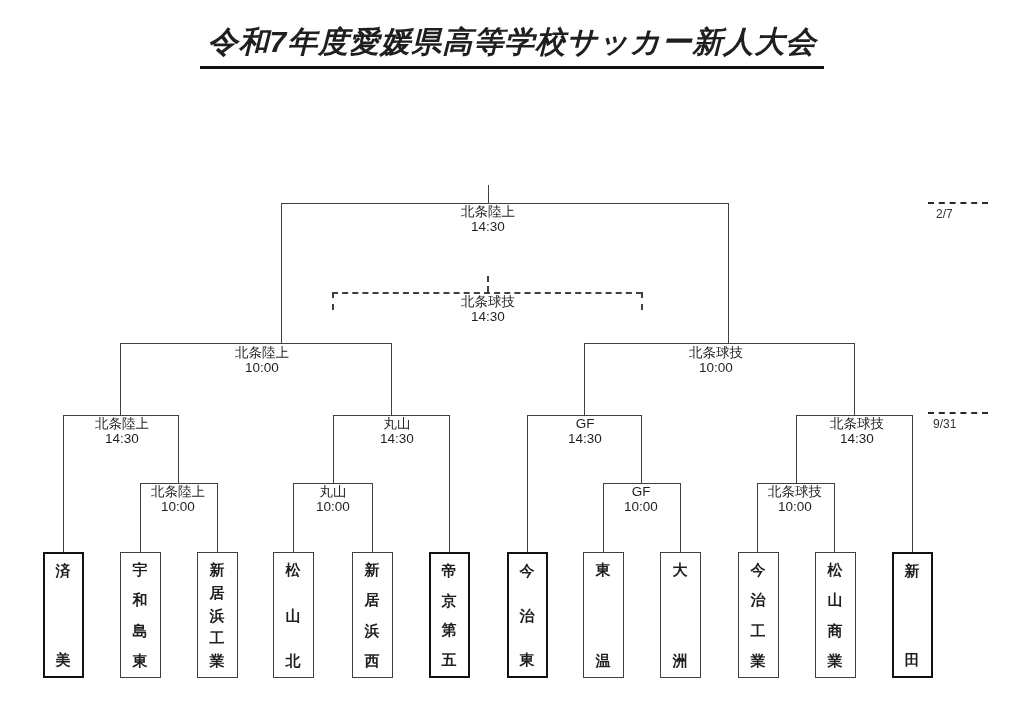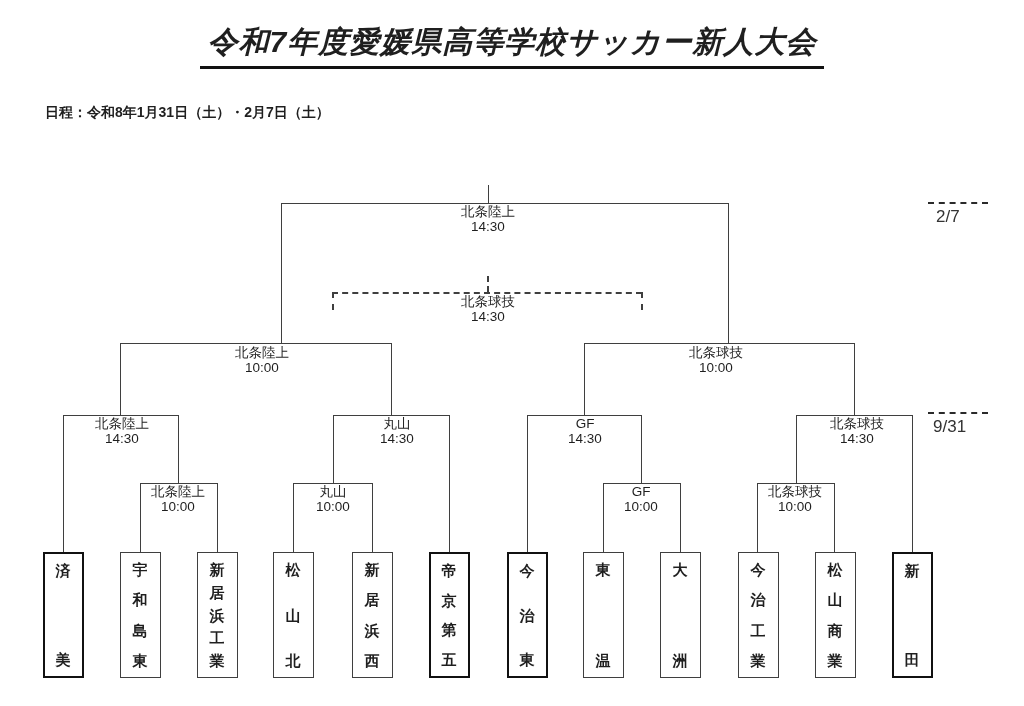--- a/index.html
+++ b/index.html
@@ -24,42 +24,41 @@
   .vl{position:absolute;width:0;border-left:1.3px solid var(--line);}
   .hl.dash{border-top:2px dashed var(--line);}
   .vl.dash{border-left:2px dashed var(--line);}
   .hl.thick-dash{border-top:2.5px dashed #2a2a2a;}
   
   .mlabel{
     position:absolute;width:120px;margin-left:-60px;text-align:center;
     font-size:13.5px;line-height:14.5px;color:var(--ink);white-space:nowrap;
   }
   
-  .dmark{position:absolute;font-size:17px;color:#333;}
+  .dmark{position:absolute;font-size:12px;color:#333;}
   
   .team{
     position:absolute;top:552px;width:41px;height:126px;box-sizing:border-box;
     border:1.3px solid var(--line);background:#fff;display:flex;
   }
   .team.seeded{border:2.6px solid var(--bold);}
   .vtext{
     flex:1;display:flex;flex-direction:column;justify-content:space-between;
     align-items:center;padding:9px 0;font-size:15px;font-weight:600;line-height:1;
   }
 </style>
 </head>
 <body>
 
 <div class="page">
 
   <div class="title-wrap">
     <h1 class="title">令和7年度愛媛県高等学校サッカー新人大会</h1>
   </div>
   <div class="info">
-    <div>日程：令和8年1月31日（土）・2月7日（土）</div>
   </div>
 
   <div class="vl" style="left:488px;top:185px;height:18px;"></div>
 
   <div class="hl" style="left:281px;top:203px;width:447px;"></div>
   <div class="vl" style="left:281px;top:203px;height:140px;"></div>
   <div class="vl" style="left:728px;top:203px;height:140px;"></div>
   <div class="mlabel" style="left:488px;top:205px;">
     <div>北条陸上</div>
     <div>14:30</div>

